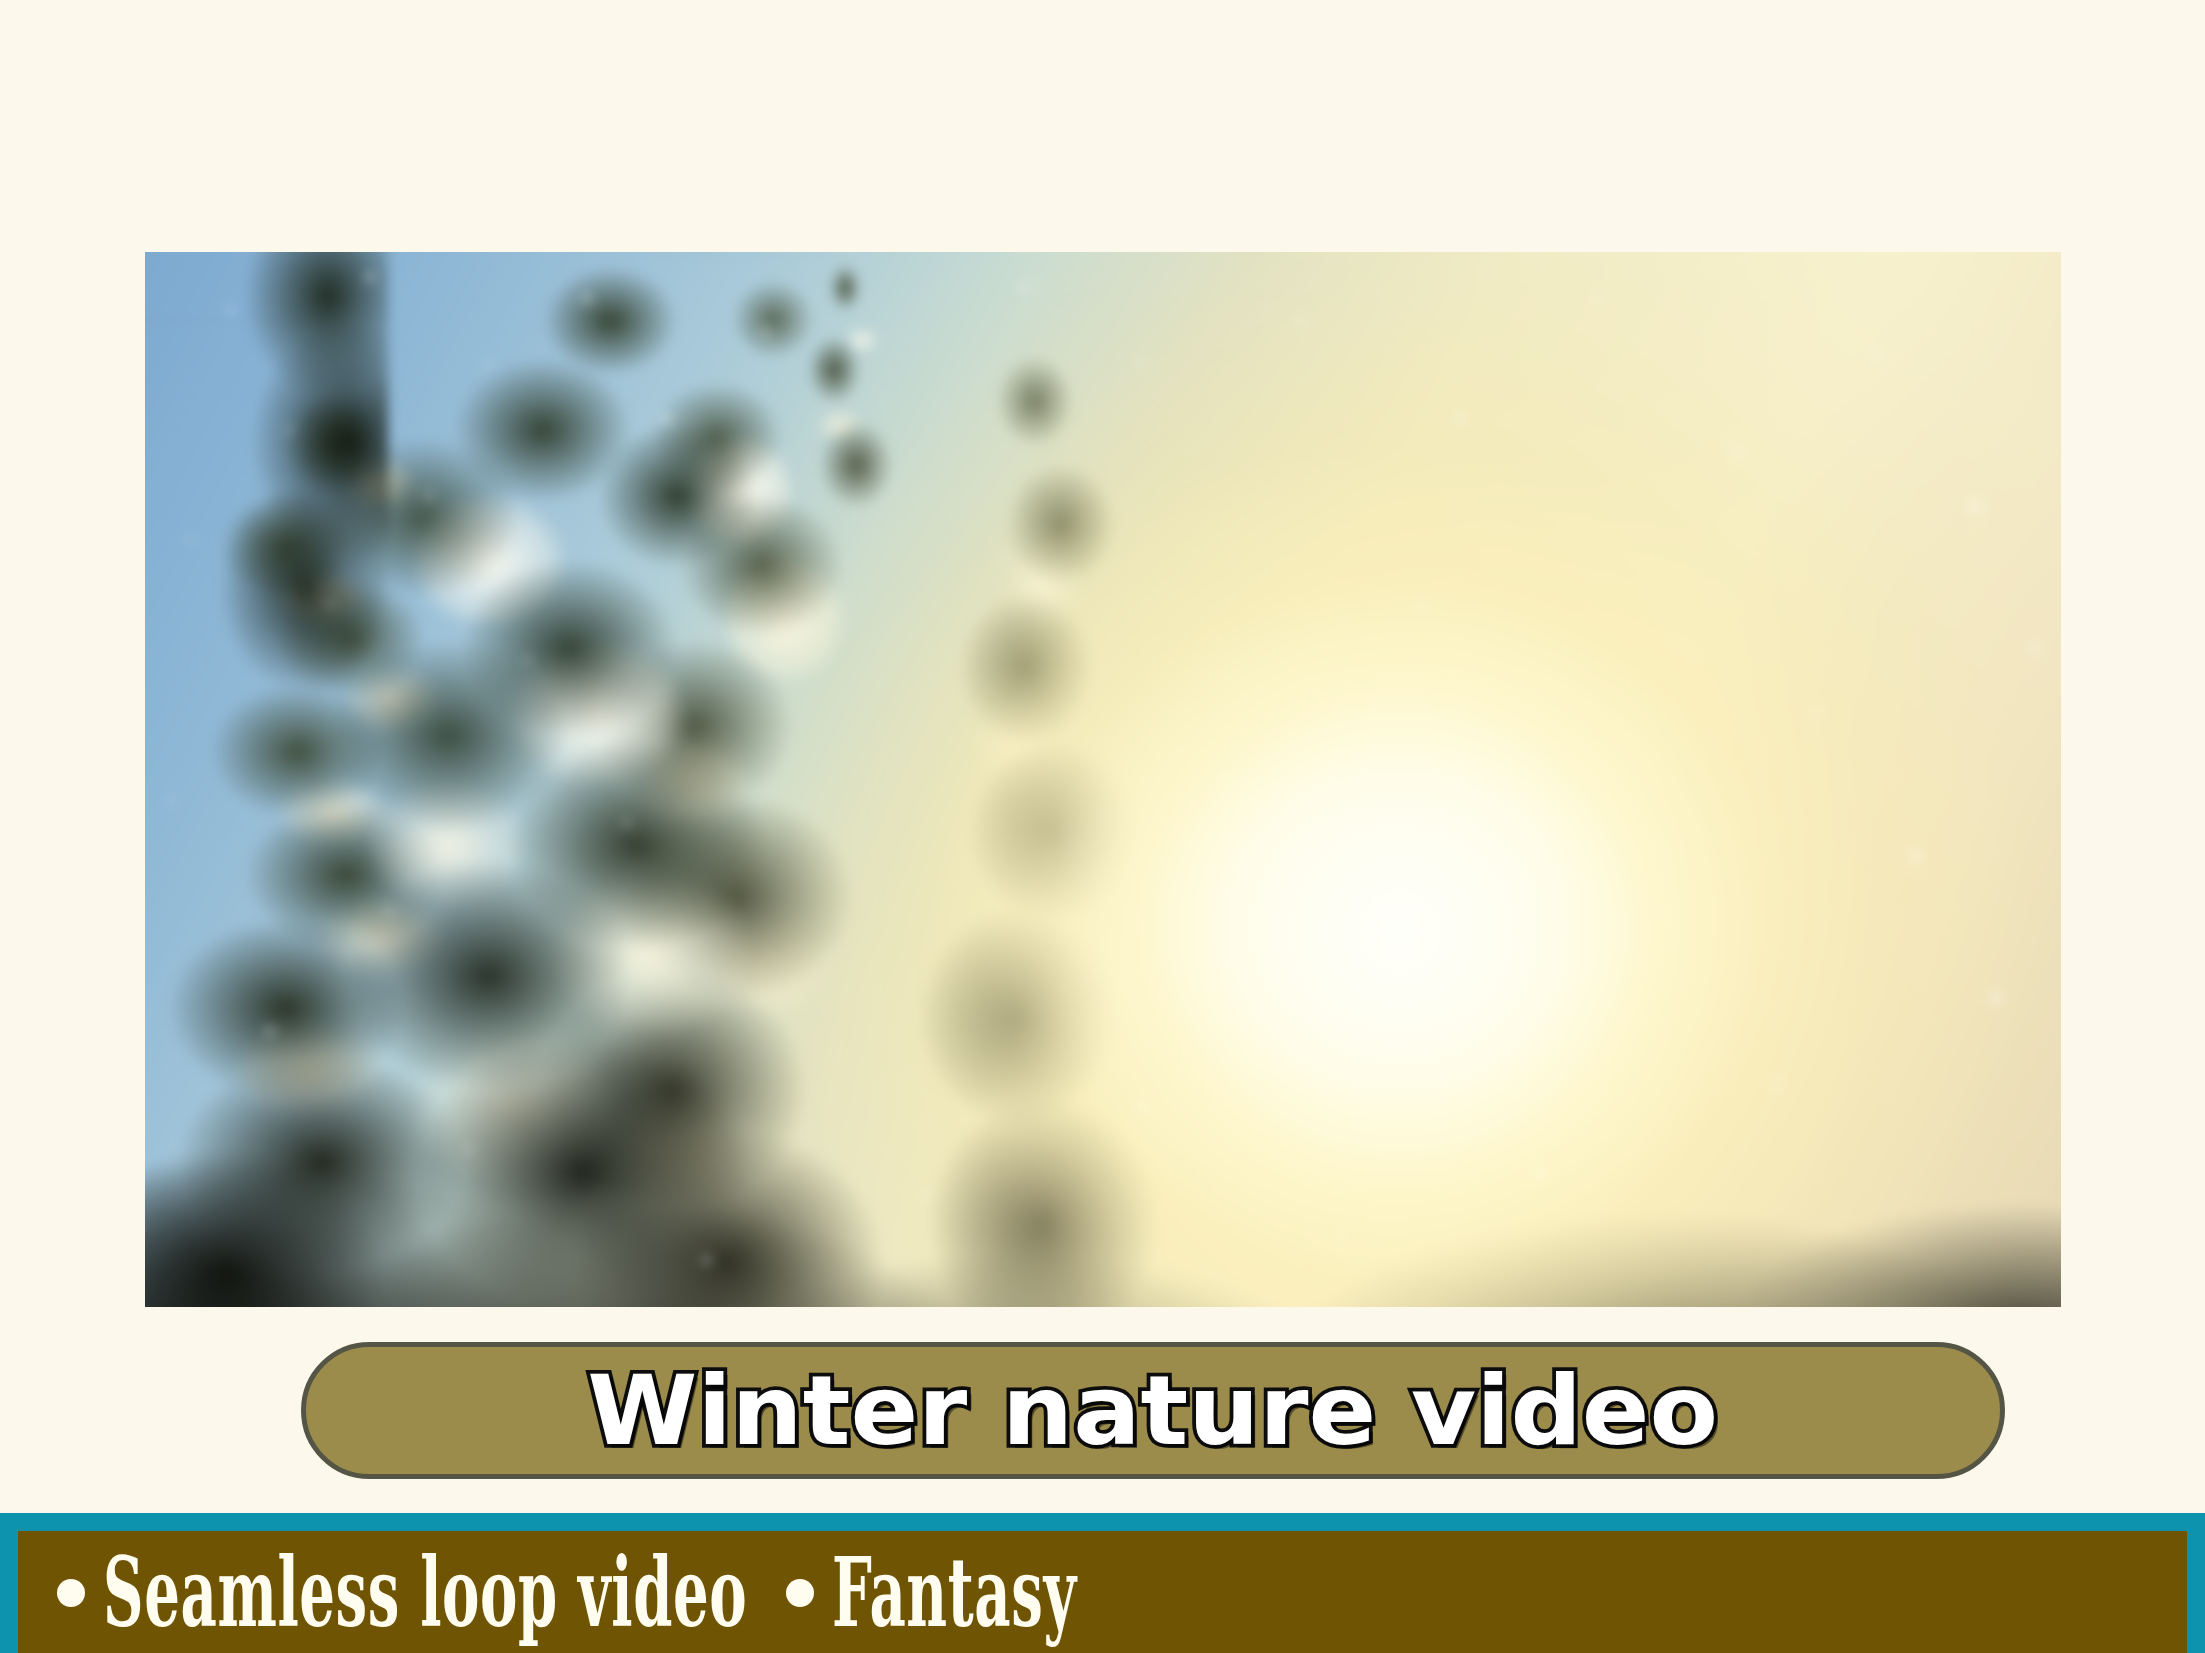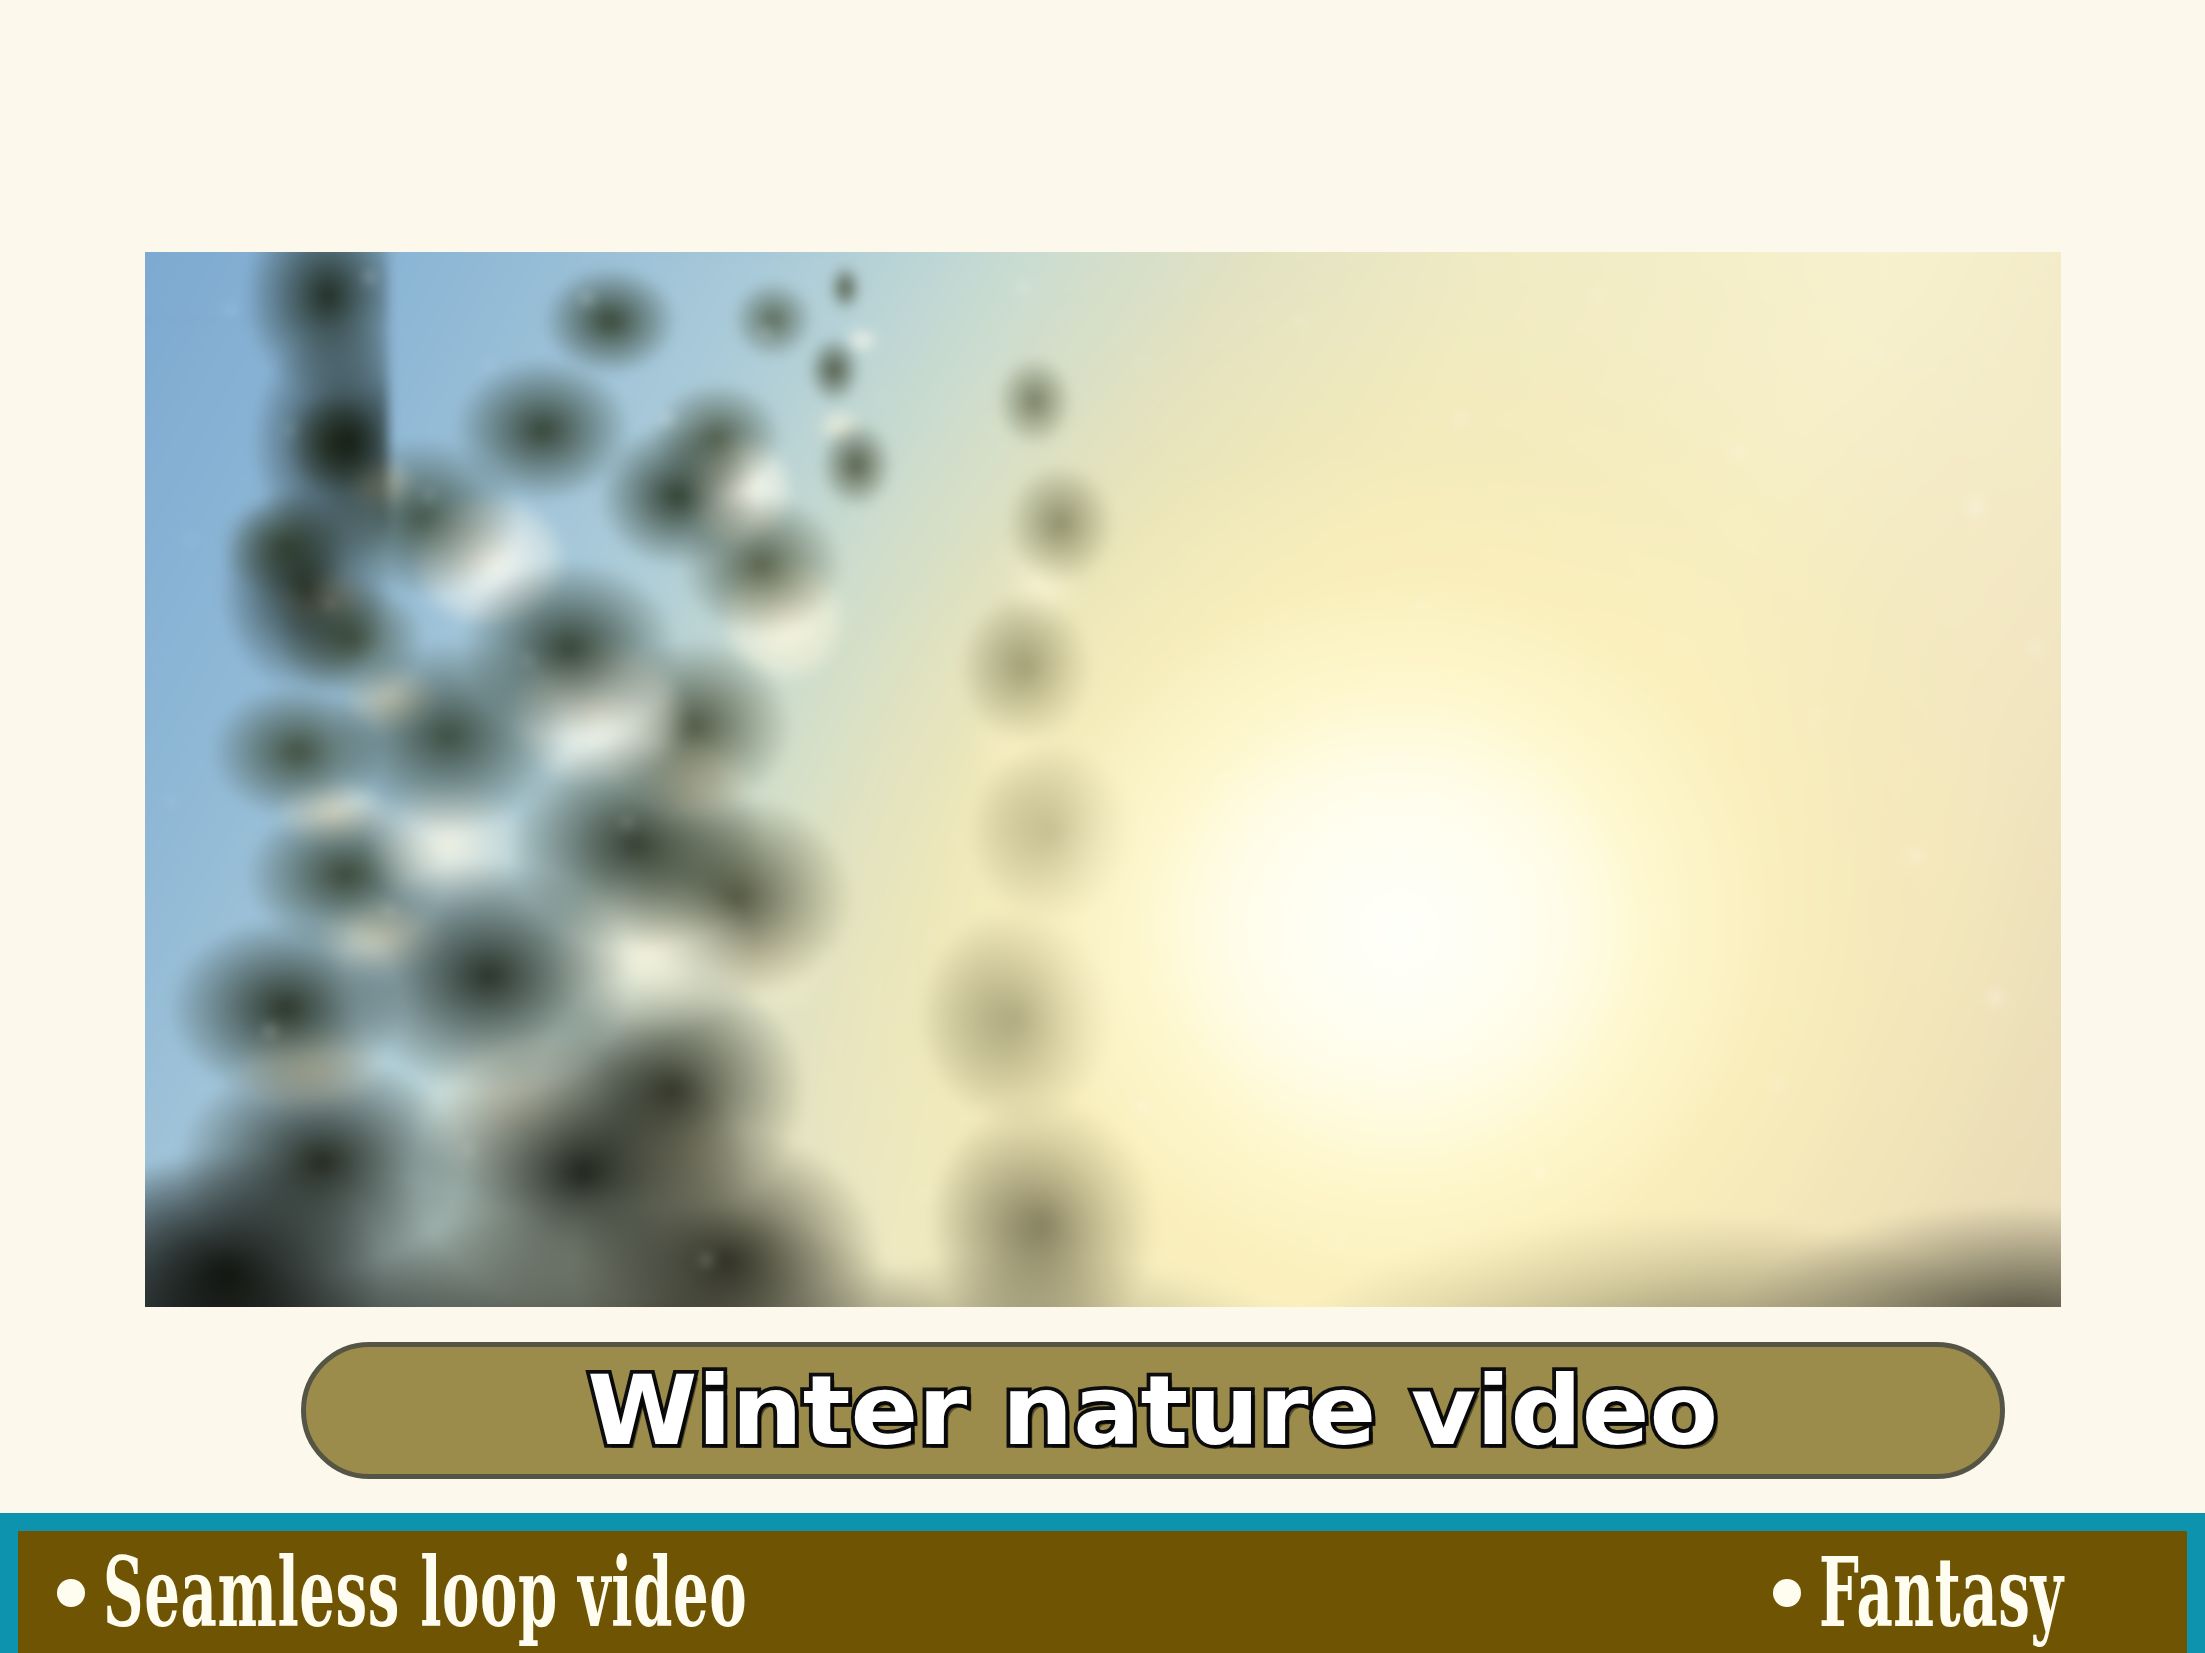--- a/index.html
+++ b/index.html
@@ -333,21 +333,21 @@
     top: 1513px;
     width: 2205px;
     height: 141px;
     background: #6e5403;
     border-top: 18px solid #0d93ae;
     border-left: 18px solid #0d93ae;
     border-right: 18px solid #0d93ae;
     box-sizing: border-box;
     display: flex;
     align-items: center;
-    justify-content: space-between;
+    justify-content: flex-start;
     padding: 0 28px 0 28px;
     overflow: hidden;
   }
   .feature-item {
     display: flex;
     align-items: center;
     white-space: nowrap;
     color: #fffdf0;
   }
   .bullet {

